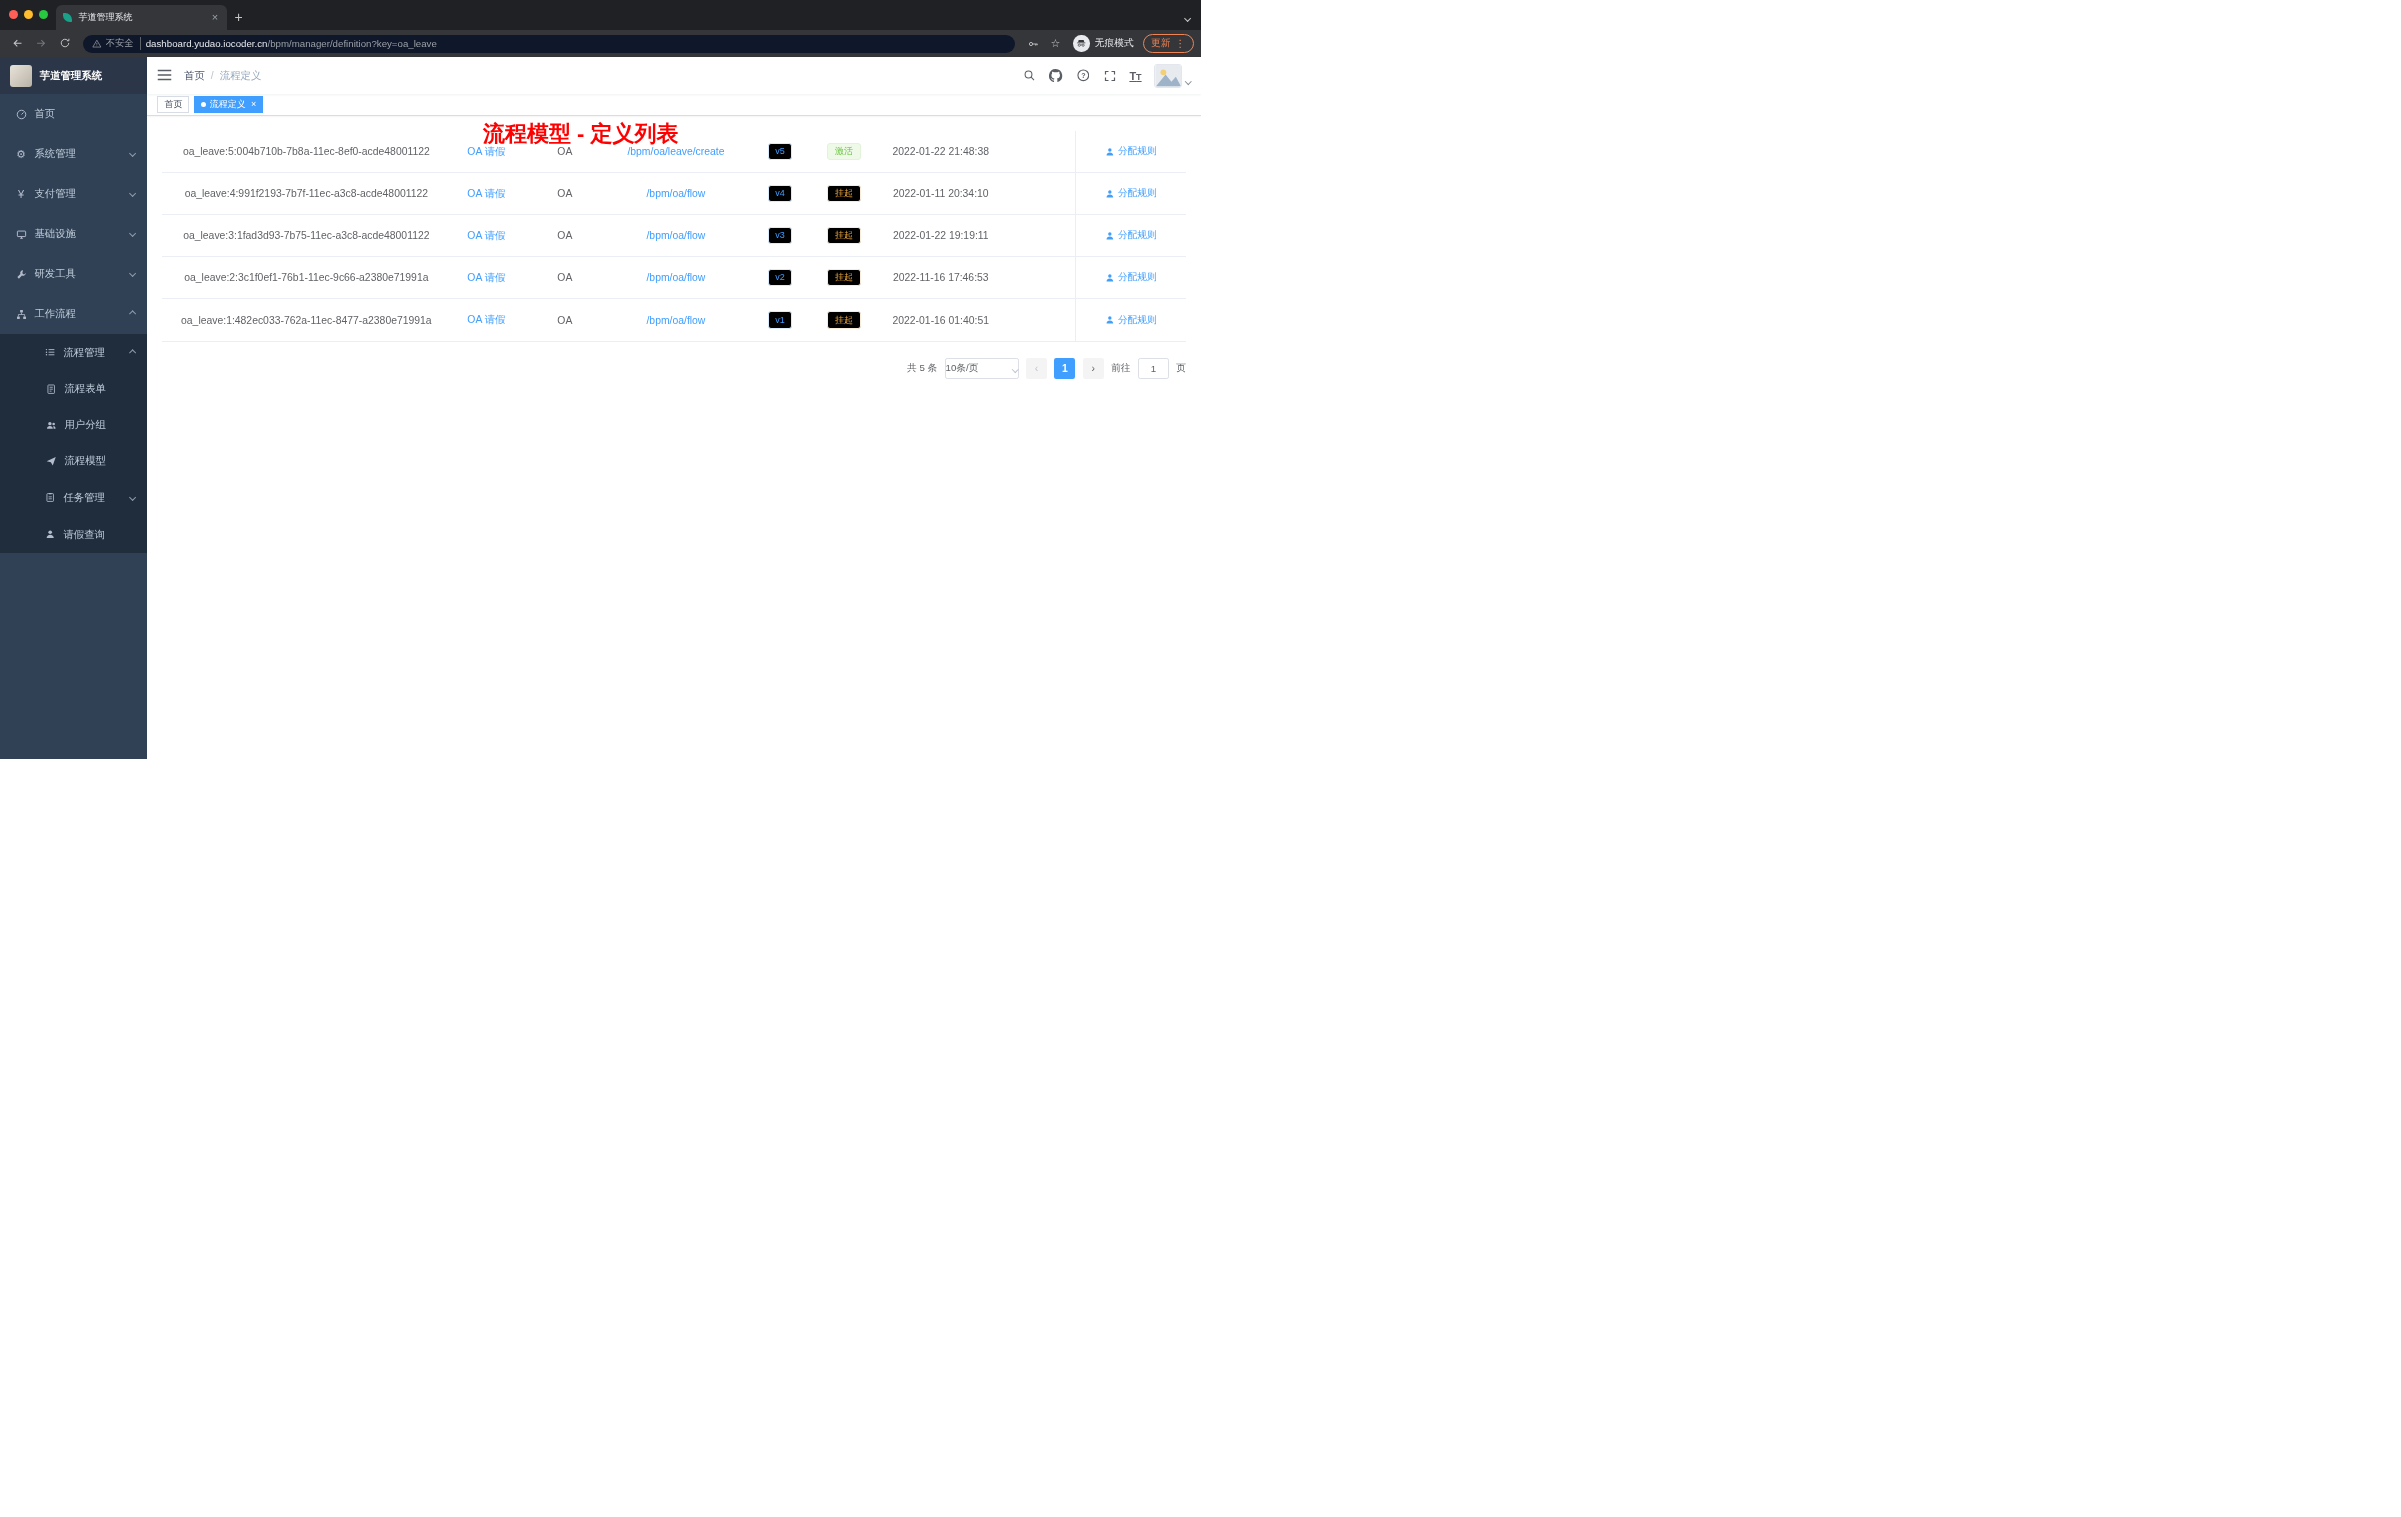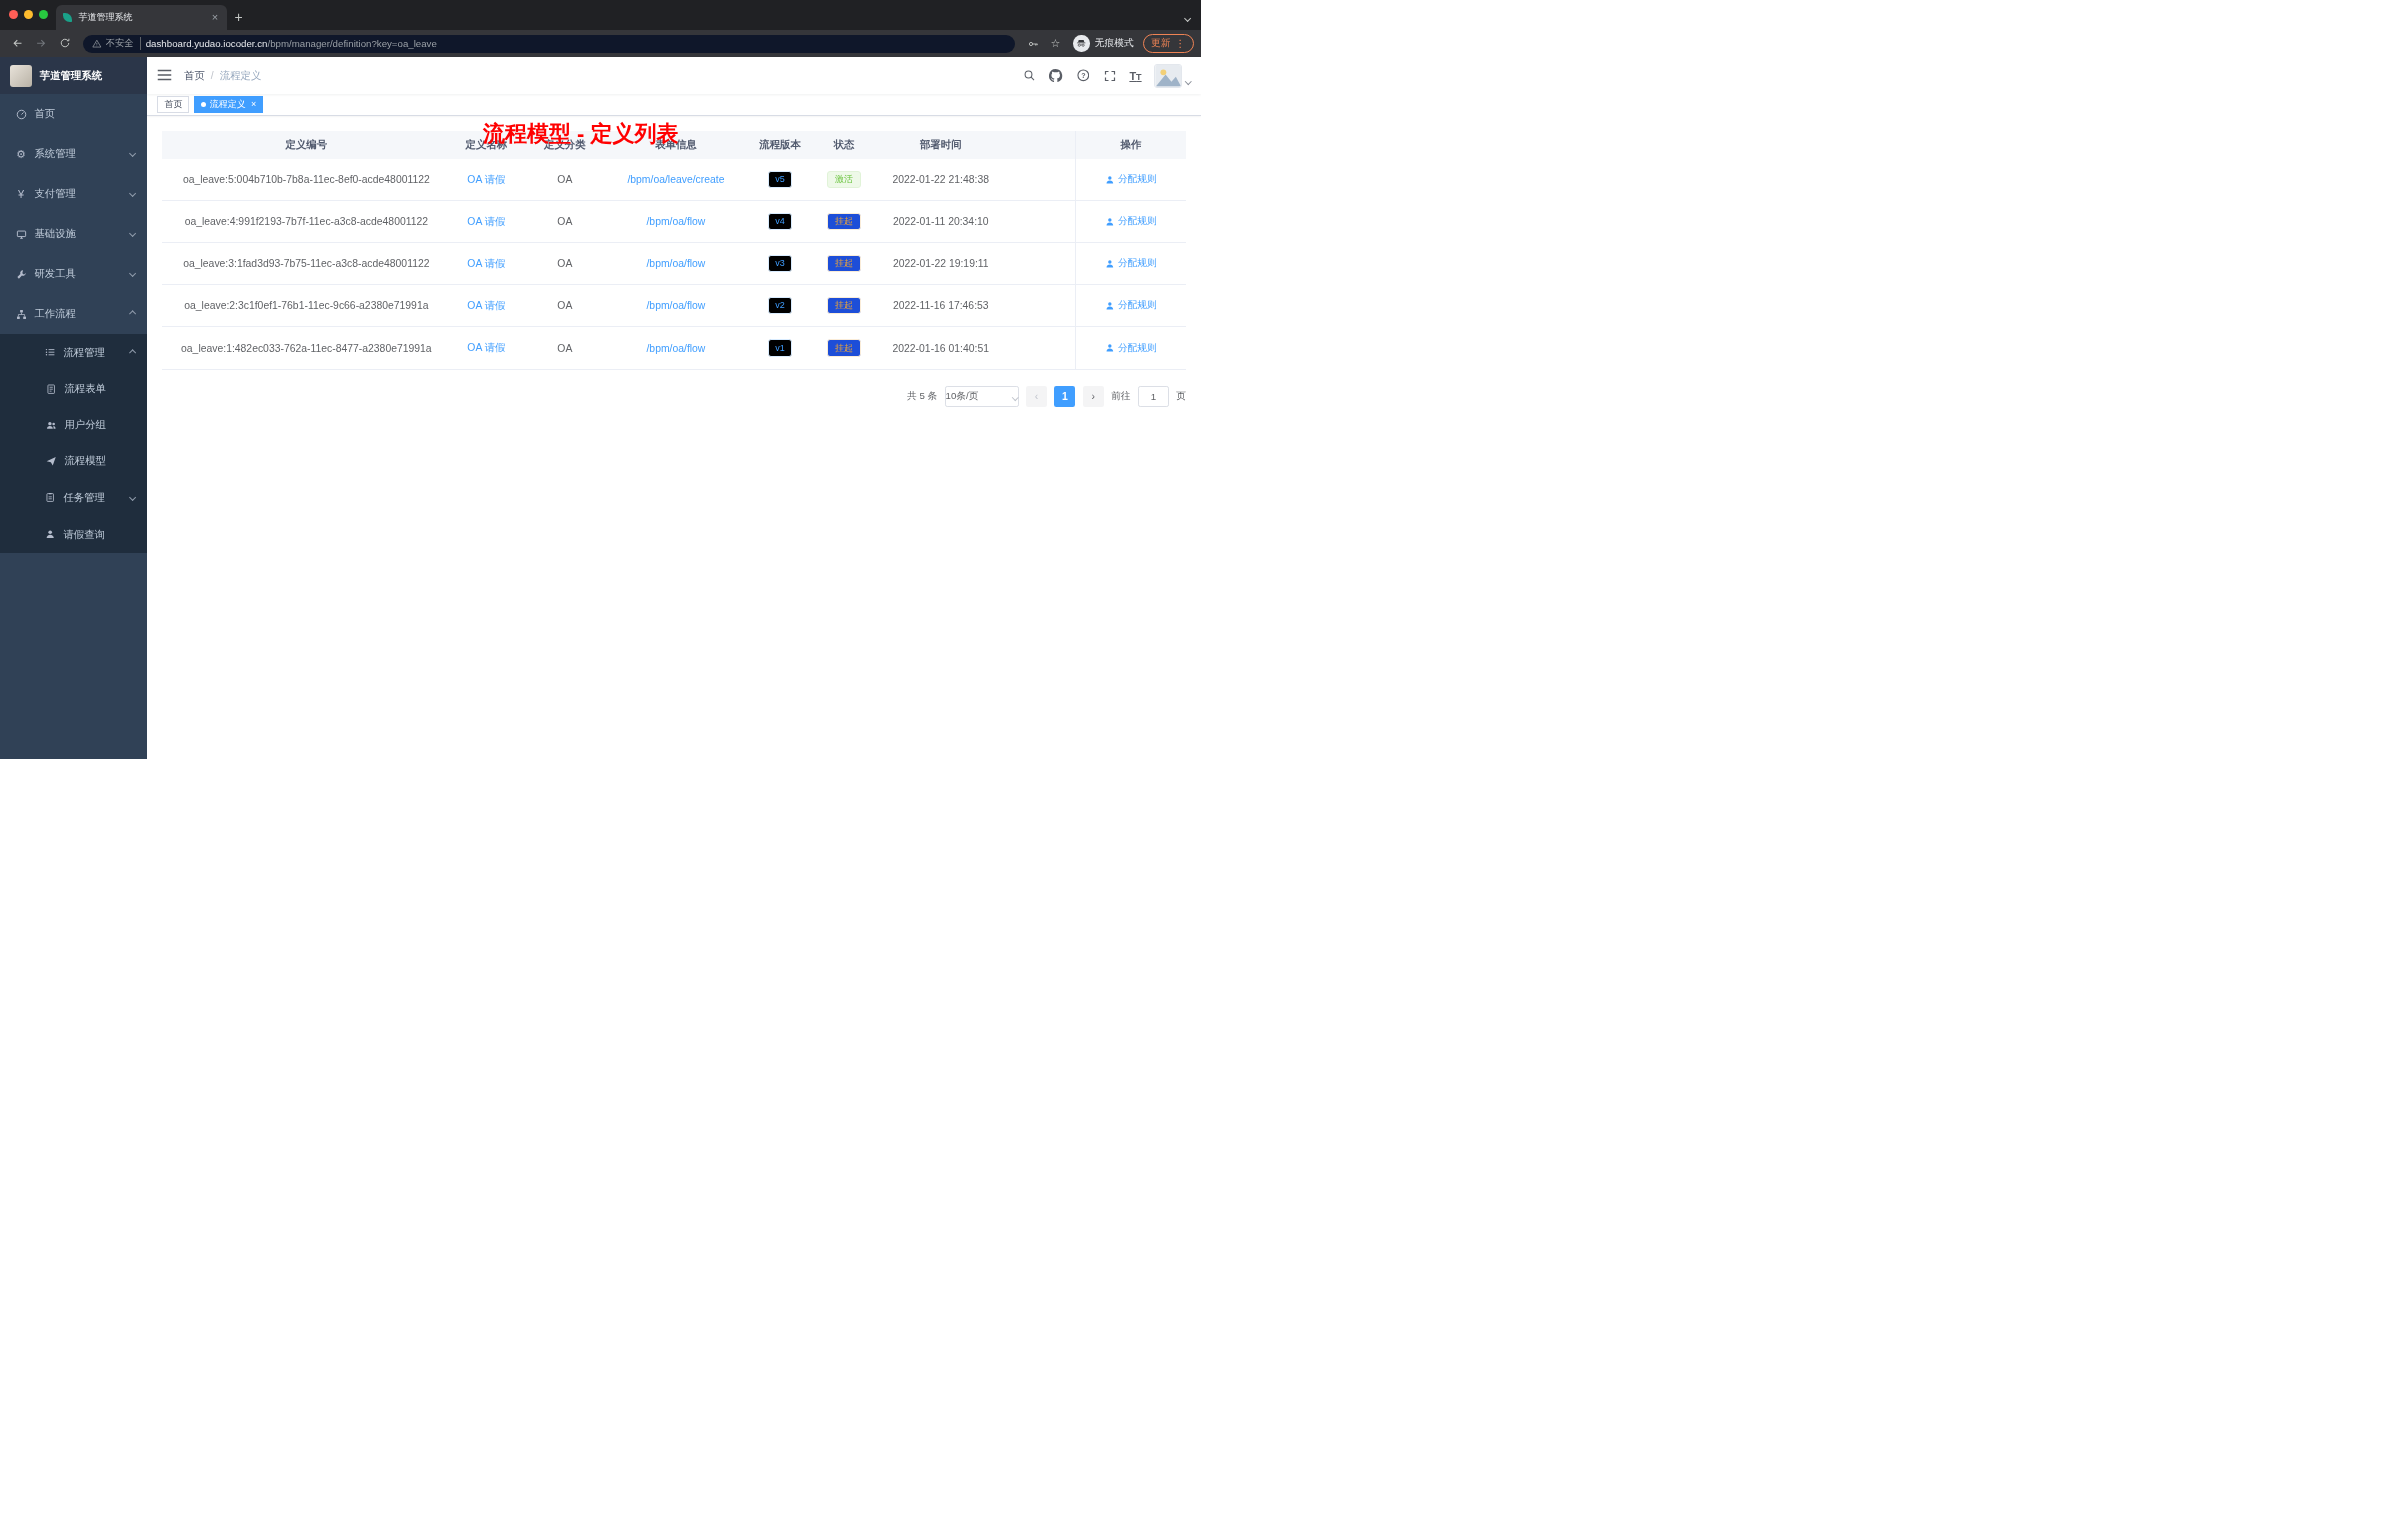--- a/index.html
+++ b/index.html
@@ -92,21 +92,21 @@
   .c-form { flex: 186 0 0; }
   .c-ver { flex: 93 0 0; }
   .c-status { flex: 72 0 0; }
   .c-time { flex: 186 0 0; }
   .c-fill { flex: 85 0 0; }
   .c-ops { flex: 148 0 0; border-left: 0.7px solid #ebeef5; align-self: stretch; display: flex; align-items: center; justify-content: center; }
   a.blue { color: #409eff; text-decoration: none; cursor: pointer; }
   .tag { display: inline-block; font-size: 9px; padding: 1.5px 6.7px; border-radius: 3px; line-height: 12.6px; }
   .tag.ver { background: #000000; border: 0.7px solid #d9ecff; color: #409eff; }
   .tag.success { background: #eef9e8; border: 0.7px solid #e1f3d8; color: #67c23a; }
-  .tag.warning { background: #1d4ed8; border: 0.7px solid #faecd8; color: #e6a23c; }
+  .tag.warning { background: #000000; border: 0.7px solid #faecd8; color: #e6a23c; }
   .op-link { display: inline-flex; align-items: center; gap: 3px; color: #409eff; font-size: 9.7px; text-decoration: none; cursor: pointer; }
   .op-link svg { width: 9.7px; height: 9.7px; fill: #409eff; }
 
   
   .pager { display: flex; align-items: center; justify-content: flex-end; gap: 7.4px; margin-top: 16.3px; font-size: 9.7px; color: #606266; }
   .psel { width: 74px; height: 21px; border: 0.7px solid #dcdfe6; border-radius: 2.2px; display: flex; align-items: center; justify-content: space-between; padding: 0 0; color: #606266; cursor: pointer; }
   .psel .chev { border-color: #c0c4cc; width: 4.5px; height: 4.5px; }
   .pbtn { min-width: 21px; height: 21px; border-radius: 2.2px; background: #f4f4f5; color: #606266; display: flex; align-items: center; justify-content: center; font-size: 10.4px; cursor: pointer; }
   .pbtn.disabled { color: #c0c4cc; }
   .pbtn.cur { background: #409eff; color: #fff; font-weight: bold; }
@@ -376,31 +376,20 @@
         </span>
         <span class="tagv active">
           <span class="dot"></span>
           <span>流程定义</span>
           <span class="x">×</span>
         </span>
       </div>
 
       <div class="content">
         <div class="etable">
-          <div class="thr">
-            <div class="th c-id">定义编号</div>
-            <div class="th c-name">定义名称</div>
-            <div class="th c-cat">定义分类</div>
-            <div class="th c-form">表单信息</div>
-            <div class="th c-ver">流程版本</div>
-            <div class="th c-status">状态</div>
-            <div class="th c-time">部署时间</div>
-            <div class="th c-fill"></div>
-            <div class="th c-ops">操作</div>
-          </div>
 
           <div class="tbody">
 
               <div class="tr">
                 <div class="td c-id">oa_leave:5:004b710b-7b8a-11ec-8ef0-acde48001122</div>
                 <div class="td c-name"><a class="blue">OA 请假</a></div>
                 <div class="td c-cat">OA</div>
                 <div class="td c-form"><a class="blue">/bpm/oa/leave/create</a></div>
                 <div class="td c-ver"><span class="tag ver">v5</span></div>
                 <div class="td c-status"><span class="tag success">激活</span></div>

